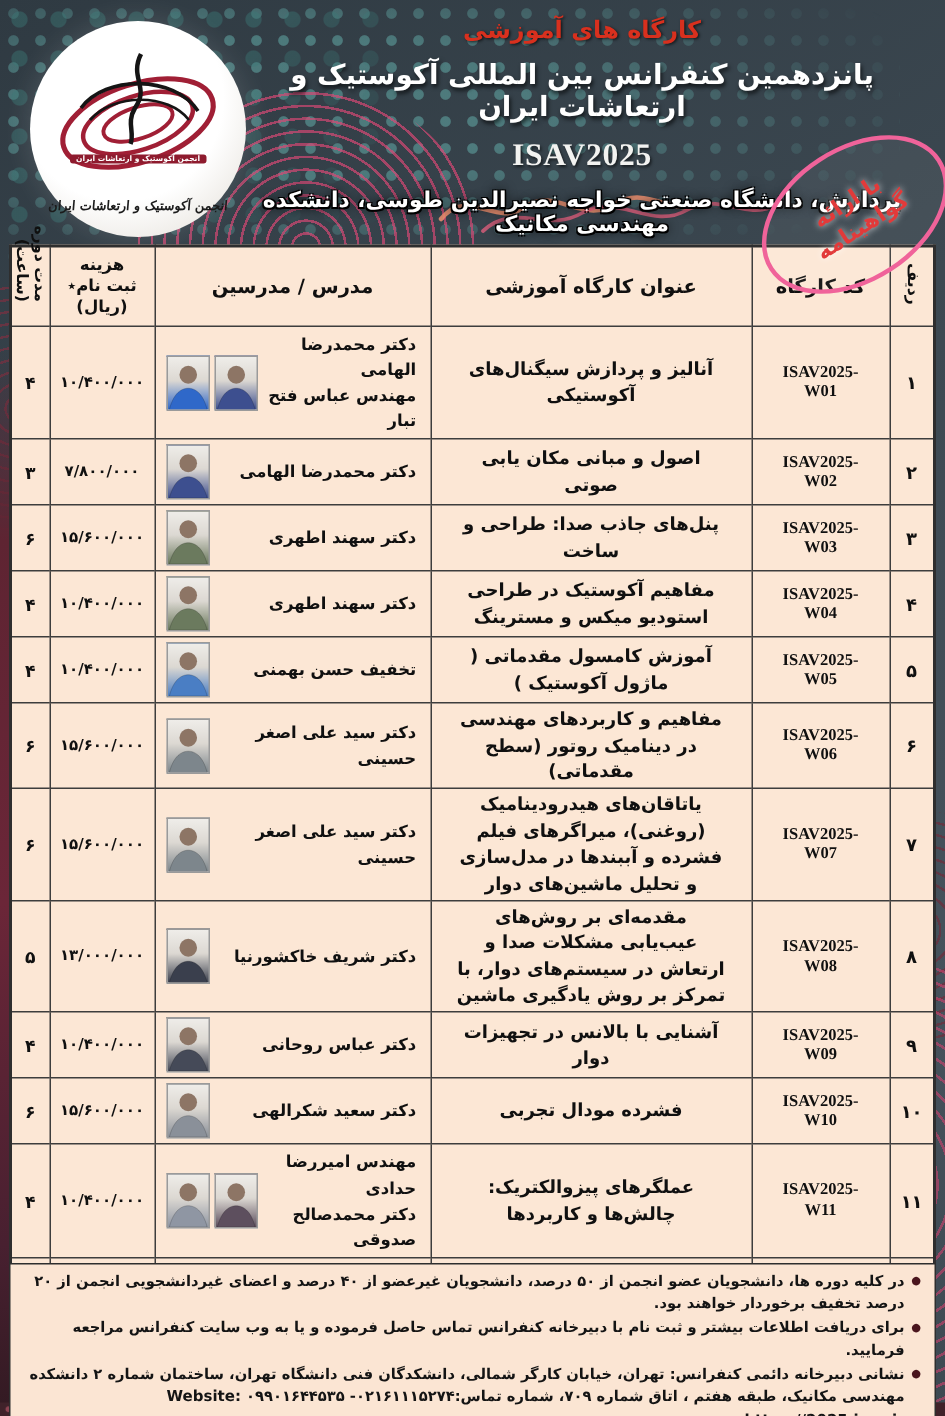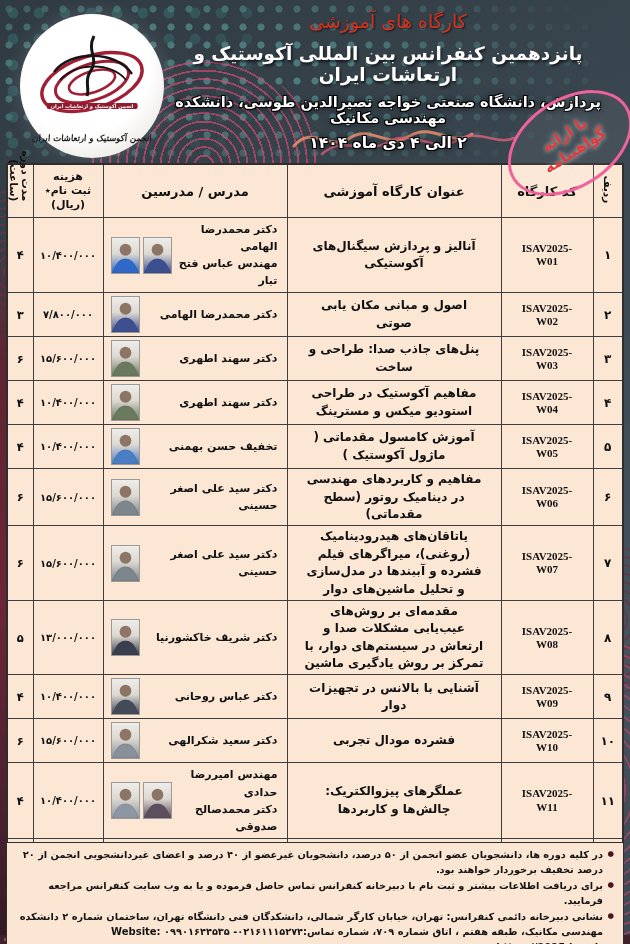--- a/index.html
+++ b/index.html
@@ -47,21 +47,21 @@
 
   
   .stamp{position:absolute;right:-8px;top:98px;width:130px;height:84px;border:3.5px solid #f0639a;border-radius:50%;
     transform:rotate(-33deg);display:flex;flex-direction:column;align-items:center;justify-content:center;
     z-index:6;background:rgba(255,255,255,.05);}
   .stamp div{font-size:15px;font-weight:bold;color:#e23a3a;line-height:1.25;
     text-shadow:0 0 5px rgba(255,255,255,.75);}
 
   
   .head-text{position:absolute;left:158px;right:12px;top:10px;text-align:center;z-index:4;direction:rtl;}
-  .h-title{font-size:19px;font-weight:normal;color:#d8301e;text-shadow:1px 1px 2px rgba(0,0,0,.65);margin-bottom:11px;}
+  .h-title{font-size:16px;font-weight:bold;color:#d8301e;text-shadow:1px 1px 2px rgba(0,0,0,.65);margin-bottom:11px;}
   .h-sub{font-size:18.5px;font-weight:bold;color:#fff;text-shadow:1px 2px 3px rgba(0,0,0,.7);margin-bottom:9px;}
   .h-isav{font-family:"Liberation Serif",serif;font-size:21px;font-weight:bold;color:#f2f2f0;
     letter-spacing:.5px;margin-bottom:10px;text-shadow:1px 1px 2px rgba(0,0,0,.6);}
   .h-venue{font-size:14.5px;font-weight:bold;color:#fff;margin-bottom:8px;
     text-shadow:-1px -1px 0 #000,1px -1px 0 #000,-1px 1px 0 #000,1px 1px 0 #000,0 0 7px #000;}
   .h-date{font-size:15.5px;font-weight:bold;color:#fff;position:relative;z-index:3;
     text-shadow:-1px -1px 0 #000,1px -1px 0 #000,-1px 1px 0 #000,1px 1px 0 #000,0 0 7px #000;}
 
   
   .tbl-wrap{position:absolute;left:6px;right:6px;top:163px;z-index:5;}
@@ -128,20 +128,21 @@
   </div>
 
   <div class="stamp">
     <div>با ارائه</div>
     <div>گواهینامه</div>
   </div>
 
   <div class="head-text">
     <div class="h-title">کارگاه های آموزشی</div>
     <div class="h-sub">پانزدهمین کنفرانس بین المللی آکوستیک و ارتعاشات ایران</div>
+    <div class="h-isav">ISAV2025</div>
     <div class="h-venue">پردازش، دانشگاه صنعتی خواجه نصیرالدین طوسی، دانشکده مهندسی مکانیک</div>
     <div class="h-date">۲ الی ۴ دی ماه ۱۴۰۴</div>
   </div>
 
   <div class="tbl-wrap">
     <table>
       <colgroup>
         <col class="c-no">
           <col class="c-code">
           <col class="c-title">

